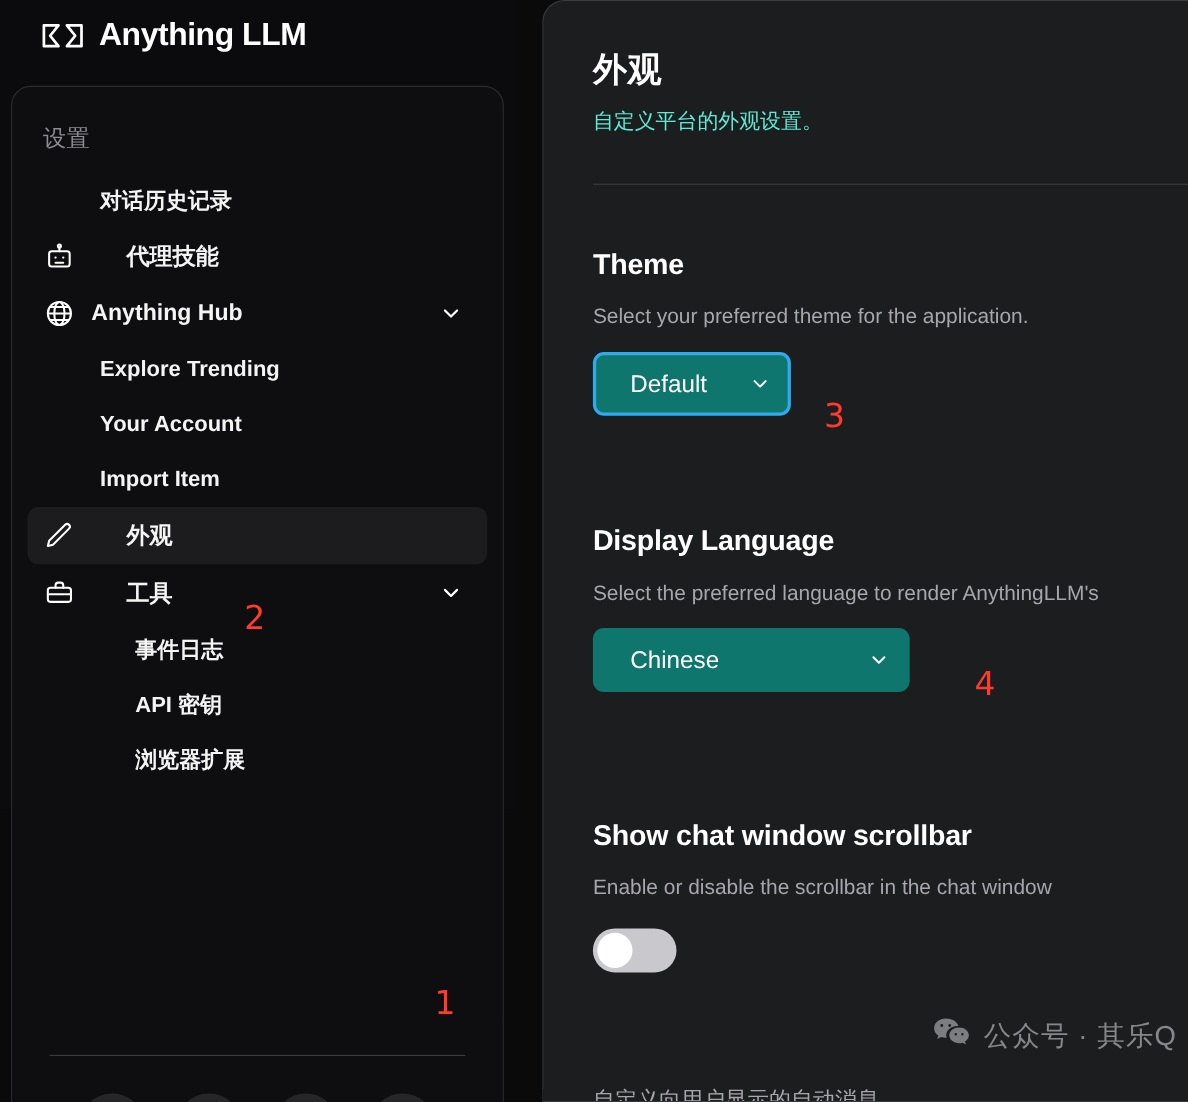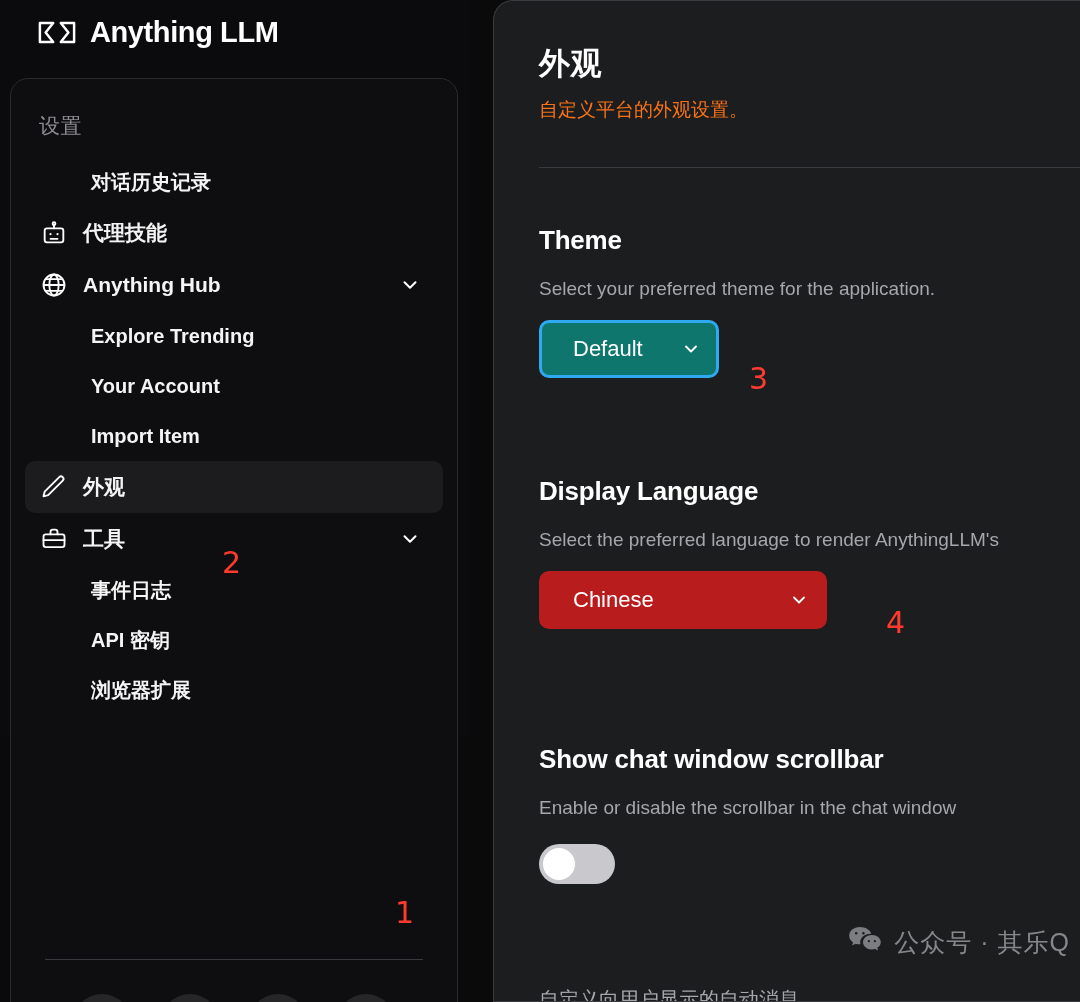--- a/index.html
+++ b/index.html
@@ -95,21 +95,21 @@
     margin-right: 14px;
   }
   .nav-ico svg { display: block; }
 
   .nav-label {
     font-size: 21px;
     color: #f4f4f5;
     font-weight: 600;
     white-space: nowrap;
   }
-  .nav-label.cjk { font-weight: 700; }
+  .nav-label.cjk { font-weight: 700; margin-left: 32px; }
 
   .nav-item.sub { height: 50px; padding-left: 66px; }
   .nav-item.sub .nav-label { font-size: 20px; font-weight: 600; }
 
   .chev {
     position: absolute;
     right: 22px;
     top: 50%;
     transform: translateY(-50%);
     width: 22px; height: 22px;
@@ -161,21 +161,21 @@
     left: 45px; top: 42px;
     font-size: 31px;
     font-weight: 700;
     color: #ffffff;
     letter-spacing: 0.5px;
   }
   .mp-sub {
     position: absolute;
     left: 45px; top: 96px;
     font-size: 19px;
-    color: #f97316;
+    color: #5eead4;
   }
   .mp-divider {
     position: absolute;
     left: 45px; right: 0;
     top: 166px;
     height: 1px;
     background: #3a3b3e;
   }
 
   .field { position: absolute; left: 45px; }
@@ -194,21 +194,21 @@
     margin-top: 22px;
     white-space: nowrap;
   }
 
   .select {
     position: relative;
     display: inline-flex;
     align-items: center;
     justify-content: space-between;
     height: 58px;
-    background: #b91c1c;
+    background: #0f766e;
     border-radius: 10px;
     padding: 0 18px 0 34px;
     margin-top: 20px;
     cursor: pointer;
     min-width: 180px;
   }
   .select.focused {
     border: 3px solid #2fa9ef;
     background: #0f766e;
     padding: 0 15px 0 31px;

